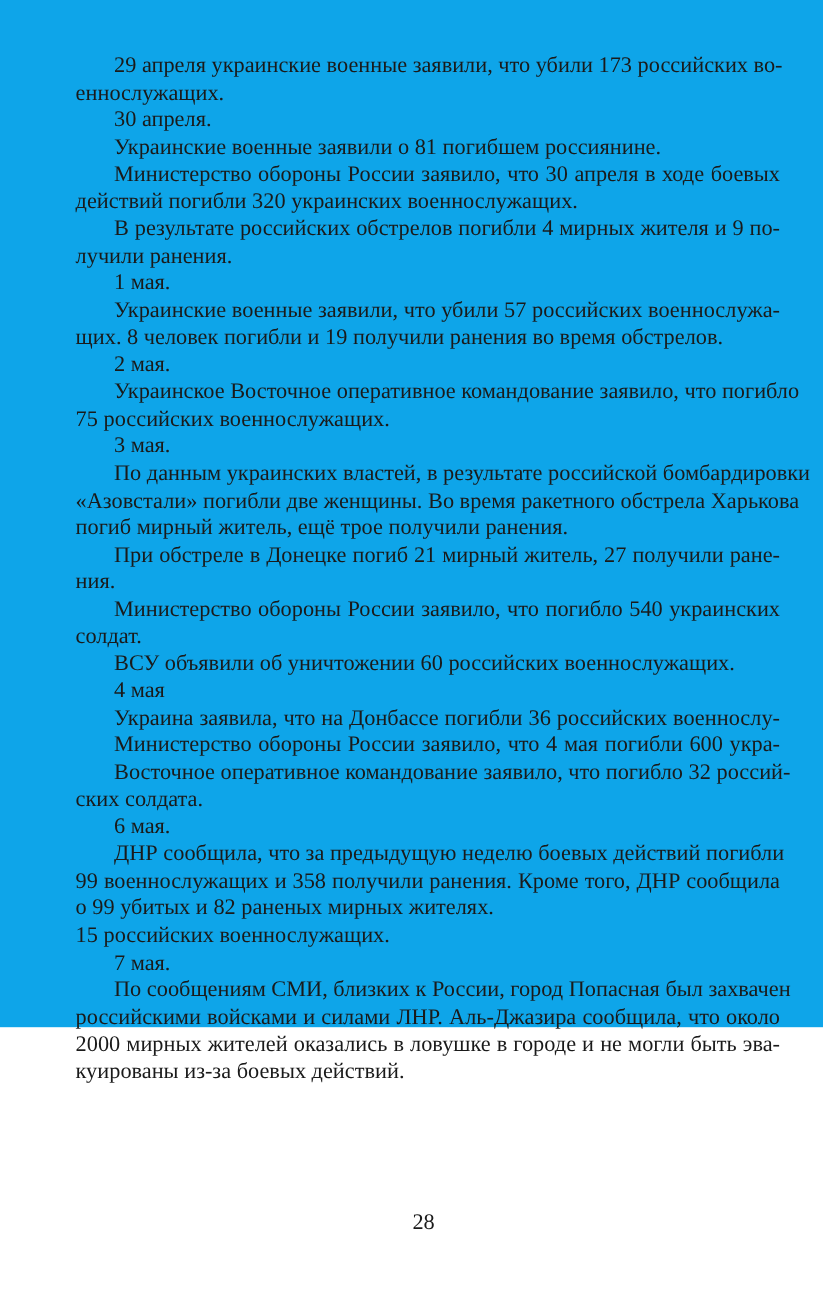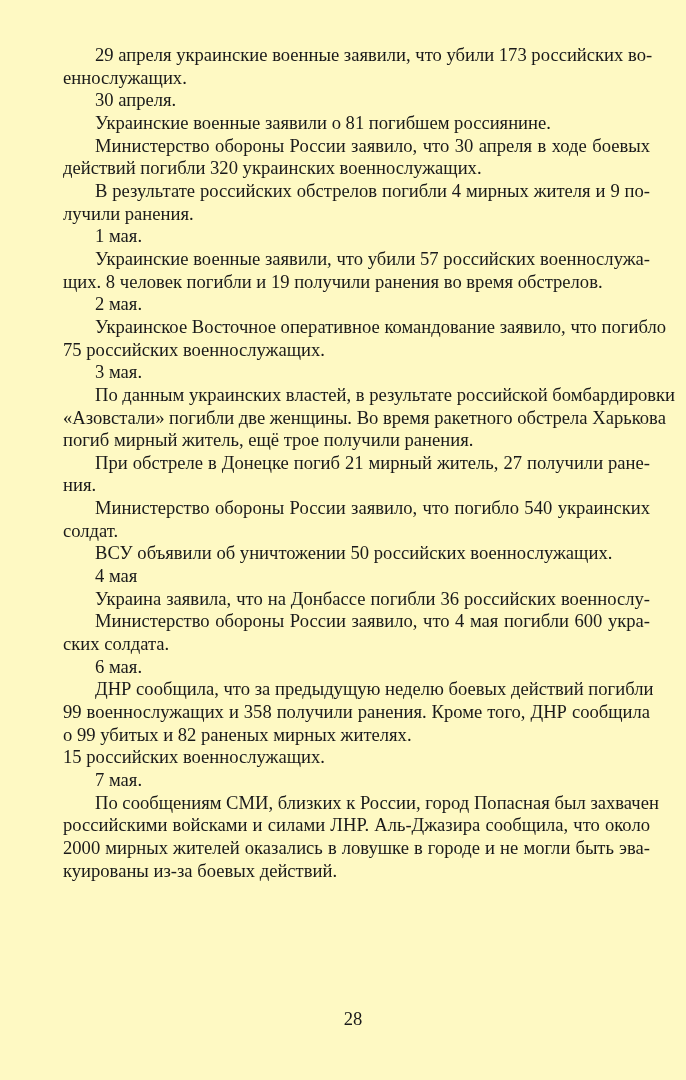--- a/index.html
+++ b/index.html
@@ -13,22 +13,22 @@
       position: relative;
       overflow: hidden;
       font-family: "Liberation Serif", "DejaVu Serif", serif;
       color: #1a1a1a;
     }
     .page {
       position: absolute;
       left: 0;
       top: 0;
       width: 686px;
-      height: 1080px;
-      background: #fef9c3;
+      height: 856px;
+      background: #0ea5e9;
     }
     .text-block {
       position: absolute;
       left: 63px;
       top: 44px;
       width: 587px;
     }
     .line {
       display: block;
       height: 22.66px;
@@ -75,24 +75,25 @@
       <span class="line indent">Украинское Восточное оперативное командование заявило, что погибло</span>
       <span class="line last">75 российских военнослужащих.</span>
       <span class="line indent last">3 мая.</span>
       <span class="line indent">По данным украинских властей, в результате российской бомбардировки</span>
       <span class="line">«Азовстали» погибли две женщины. Во время ракетного обстрела Харькова</span>
       <span class="line last">погиб мирный житель, ещё трое получили ранения.</span>
       <span class="line indent">При обстреле в Донецке погиб 21 мирный житель, 27 получили ране-</span>
       <span class="line last">ния.</span>
       <span class="line indent">Министерство обороны России заявило, что погибло 540 украинских</span>
       <span class="line last">солдат.</span>
-      <span class="line indent last">ВСУ объявили об уничтожении 50 российских военнослужащих.</span>
+      <span class="line indent last">ВСУ объявили об уничтожении 60 российских военнослужащих.</span>
       <span class="line indent last">4 мая</span>
       <span class="line indent">Украина заявила, что на Донбассе погибли 36 российских военнослу-</span>
       <span class="line indent">Министерство обороны России заявило, что 4 мая погибли 600 укра-</span>
+      <span class="line indent">Восточное оперативное командование заявило, что погибло 32 россий-</span>
       <span class="line last">ских солдата.</span>
       <span class="line indent last">6 мая.</span>
       <span class="line indent">ДНР сообщила, что за предыдущую неделю боевых действий погибли</span>
       <span class="line">99 военнослужащих и 358 получили ранения. Кроме того, ДНР сообщила</span>
       <span class="line last">о 99 убитых и 82 раненых мирных жителях.</span>
       <span class="line last">15 российских военнослужащих.</span>
       <span class="line indent last">7 мая.</span>
       <span class="line indent">По сообщениям СМИ, близких к России, город Попасная был захвачен</span>
       <span class="line">российскими войсками и силами ЛНР. Аль-Джазира сообщила, что около</span>
       <span class="line">2000 мирных жителей оказались в ловушке в городе и не могли быть эва-</span>

